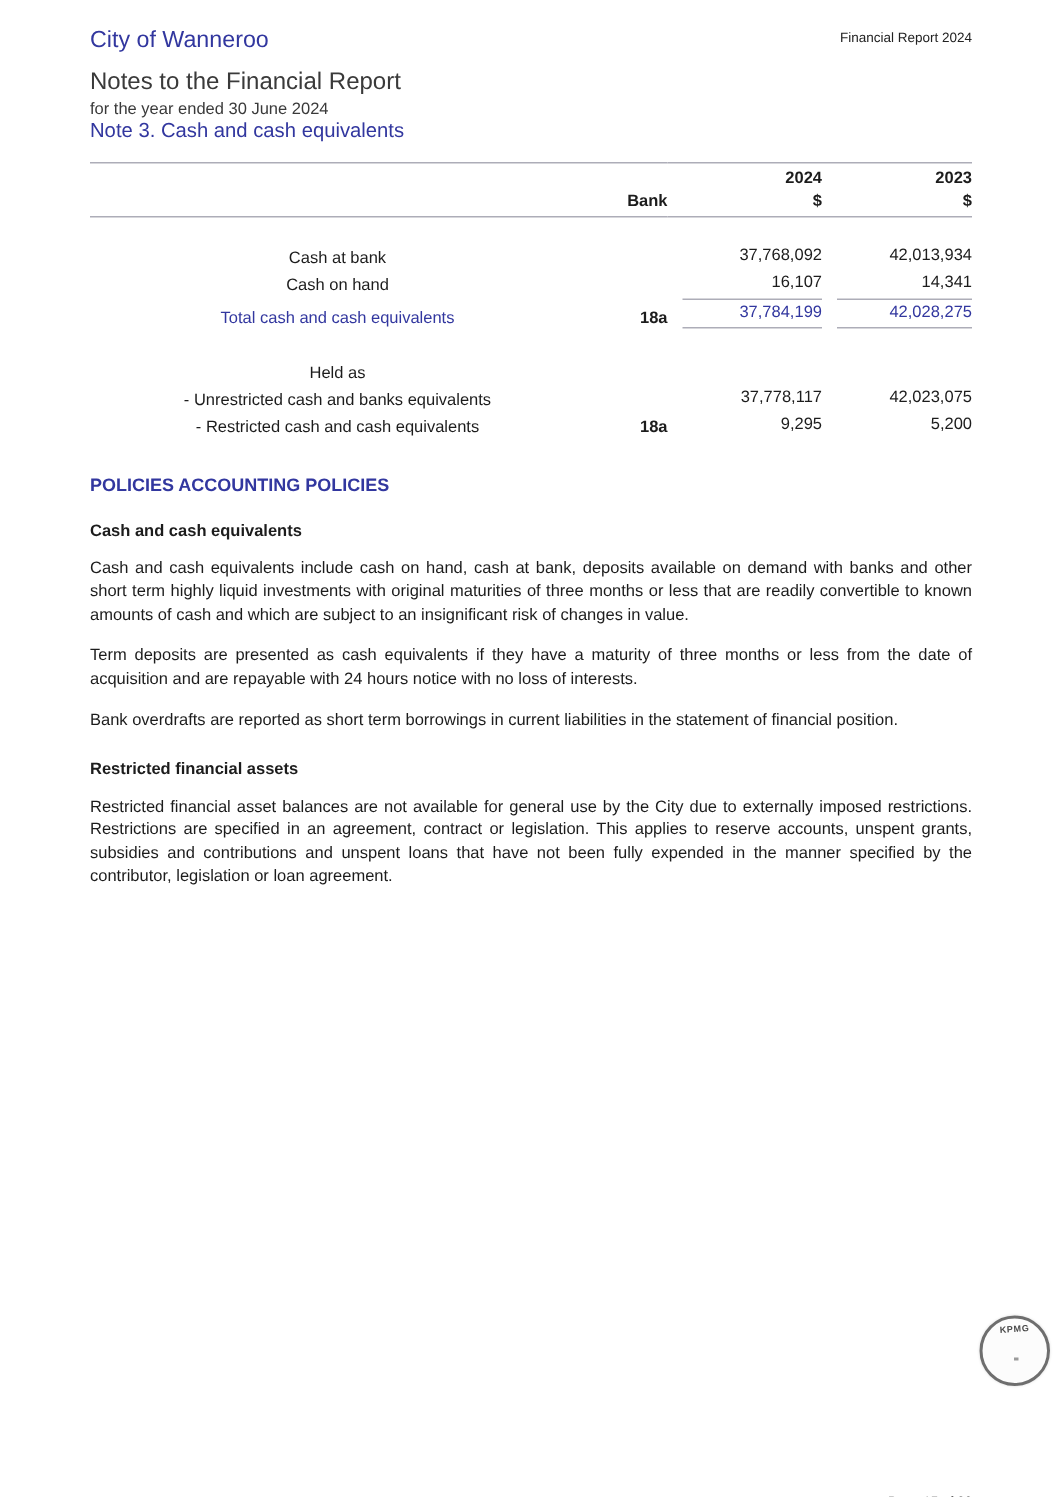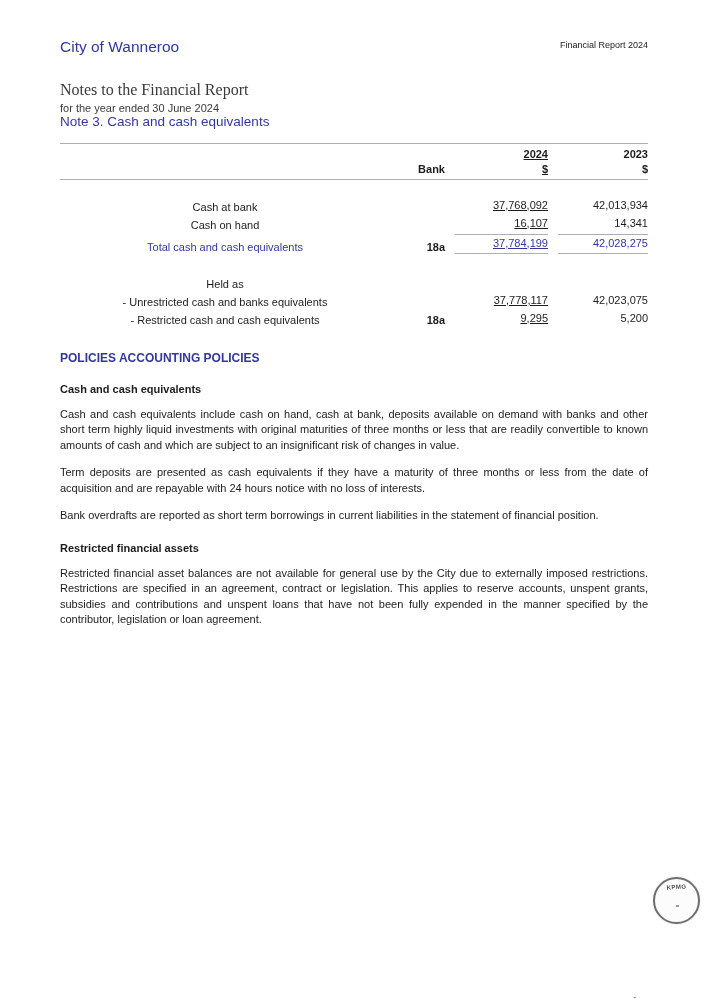--- a/index.html
+++ b/index.html
@@ -19,40 +19,39 @@
   }
   .content{
     position:absolute;
     left:60px;top:0;
     width:588px;
   }
   .header-row{
     display:flex;
     justify-content:space-between;
     align-items:flex-start;
-    margin-top:38px;
+    margin-top:18px;
     gap:28px;
   }
   .brand{
     color:var(--accent);
     font-size:15.5px;
     line-height:18px;
   }
   .report-label{
     color:#222222;
     font-size:9px;
     margin-top:2px;
   }
   .doc-title{
     color:var(--title);
     font-size:16px;
     font-weight:400;
-    margin-top:24px;
+    margin-top:9px;
     line-height:19px;
-    font-family:Liberation Serif, serif;
   }
   .doc-subtitle{
     color:var(--title);
     font-size:11px;
     margin-top:3px;
   }
   .note-heading{
     color:var(--accent);
     font-size:13.5px;
     font-weight:400;
@@ -65,21 +64,21 @@
     font-size:11px;
     color:var(--body);
   }
   table.fin td{
     vertical-align:bottom;
     padding:1px 0;
     line-height:13px;
   }
   td.c-label{width:330px;text-align:center;}
   td.c-note{width:55px;text-align:right;font-weight:bold;}
-  td.c-num1{width:103px;text-align:right;text-decoration:underline;}
+  td.c-num1{width:103px;text-align:right;}
   td.c-num2{width:100px;text-align:right;}
   td.c-num1 .numwrap,td.c-num2 .numwrap{
     display:block;
     text-align:right;
     padding:1px 0 2px 0;
   }
   td.c-num1 .numwrap{margin-left:10px;}
   td.c-num2 .numwrap{margin-left:10px;}
   tr.head-top td{border-top:1px solid var(--rule);padding-top:4px;font-weight:bold;}
   tr.head-bot td{border-bottom:1px solid var(--rule);padding-bottom:3px;font-weight:bold;}

